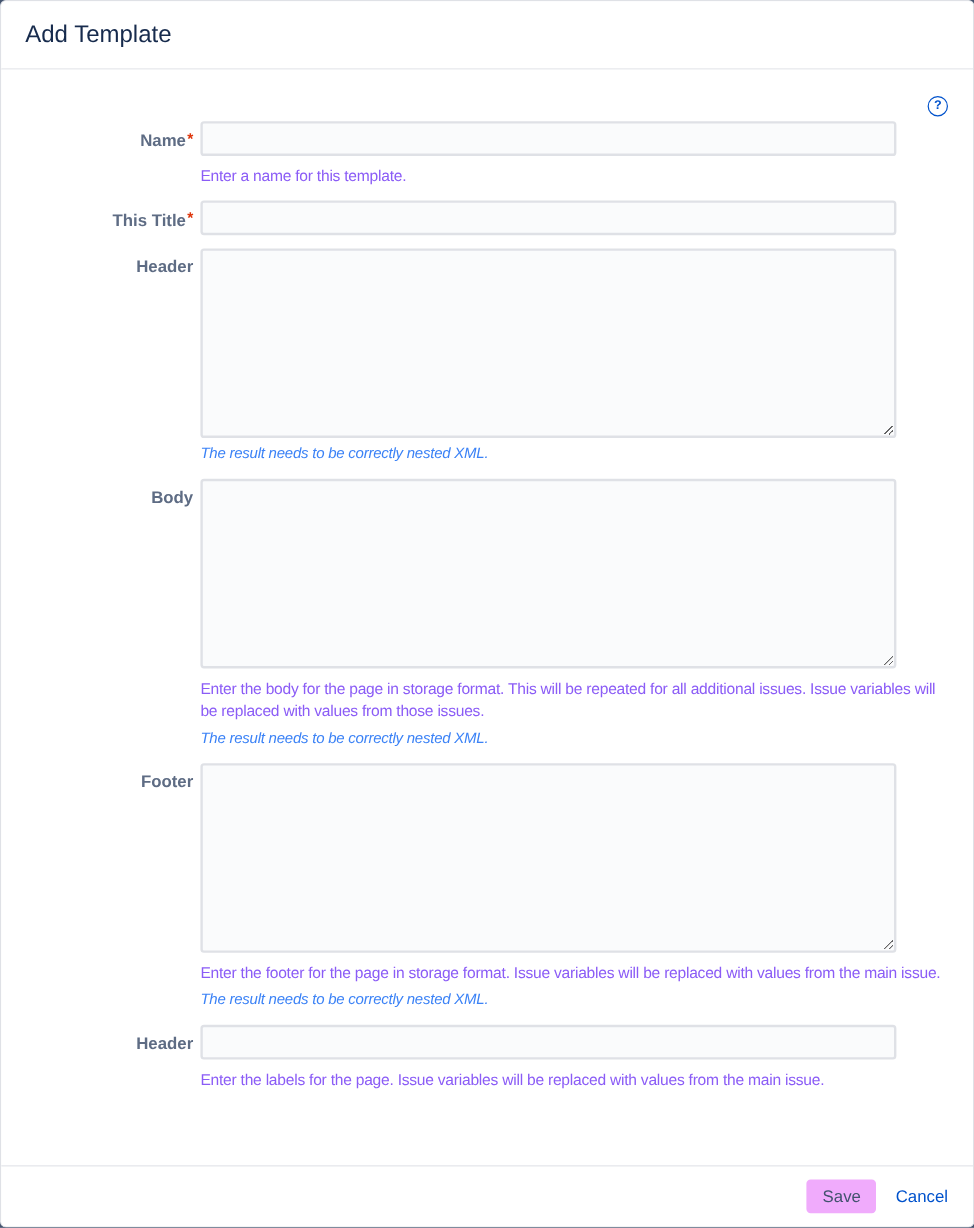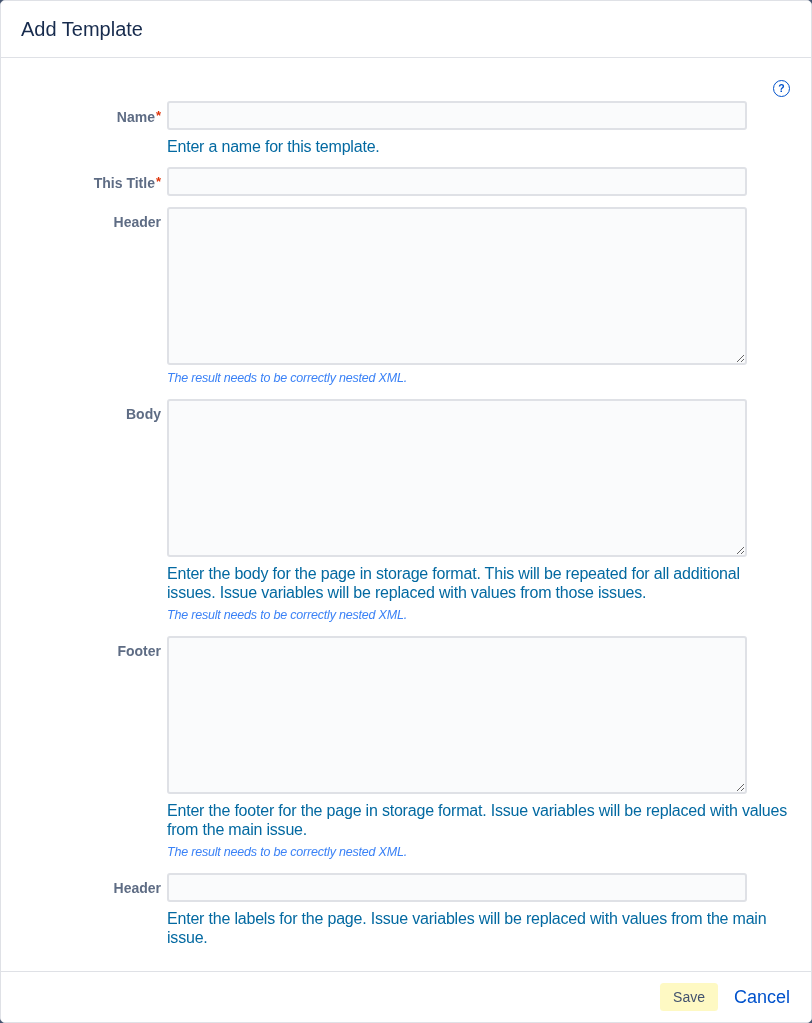--- a/index.html
+++ b/index.html
@@ -87,24 +87,24 @@
     font-size: 14px;
     color: #172B4D;
     padding: 4px 7px;
     outline: none;
   }
   .text-input { height: 29px; }
   .area-input { height: 158px; resize: both; }
   .description {
     margin: 7px 0 0 0;
     max-width: 640px;
-    font-size: 16px;
+    font-size: 13px;
     line-height: 19px;
     letter-spacing: -0.2px;
-    color: #0369a1;
+    color: #8b5cf6;
   }
   .note {
     margin: 4px 0 0 0;
     font-style: italic;
     font-size: 12.5px;
     line-height: 19px;
     letter-spacing: -0.2px;
     color: #3b82f6;
   }
   .dialog-footer {
@@ -113,33 +113,33 @@
     border-top: 1px solid #DFE1E6;
     background: #FFFFFF;
     display: flex;
     align-items: center;
     justify-content: flex-end;
     padding: 0 21px;
   }
   .save-btn {
     height: 28px;
     padding: 0 13px;
-    background: #fef9c3;
+    background: #f0abfc;
     border: none;
     border-radius: 3.5px;
     font-family: "Liberation Sans", sans-serif;
     font-size: 14px;
     font-weight: 500;
     color: #42526E;
     cursor: pointer;
     text-align: right;
   }
   .cancel-link {
     margin-left: 16px;
-    font-size: 18px;
+    font-size: 14px;
     font-weight: 500;
     color: #0052CC;
     text-decoration: none;
     cursor: pointer;
     text-align: right;
   }
 </style>
 </head>
 <body>
 

